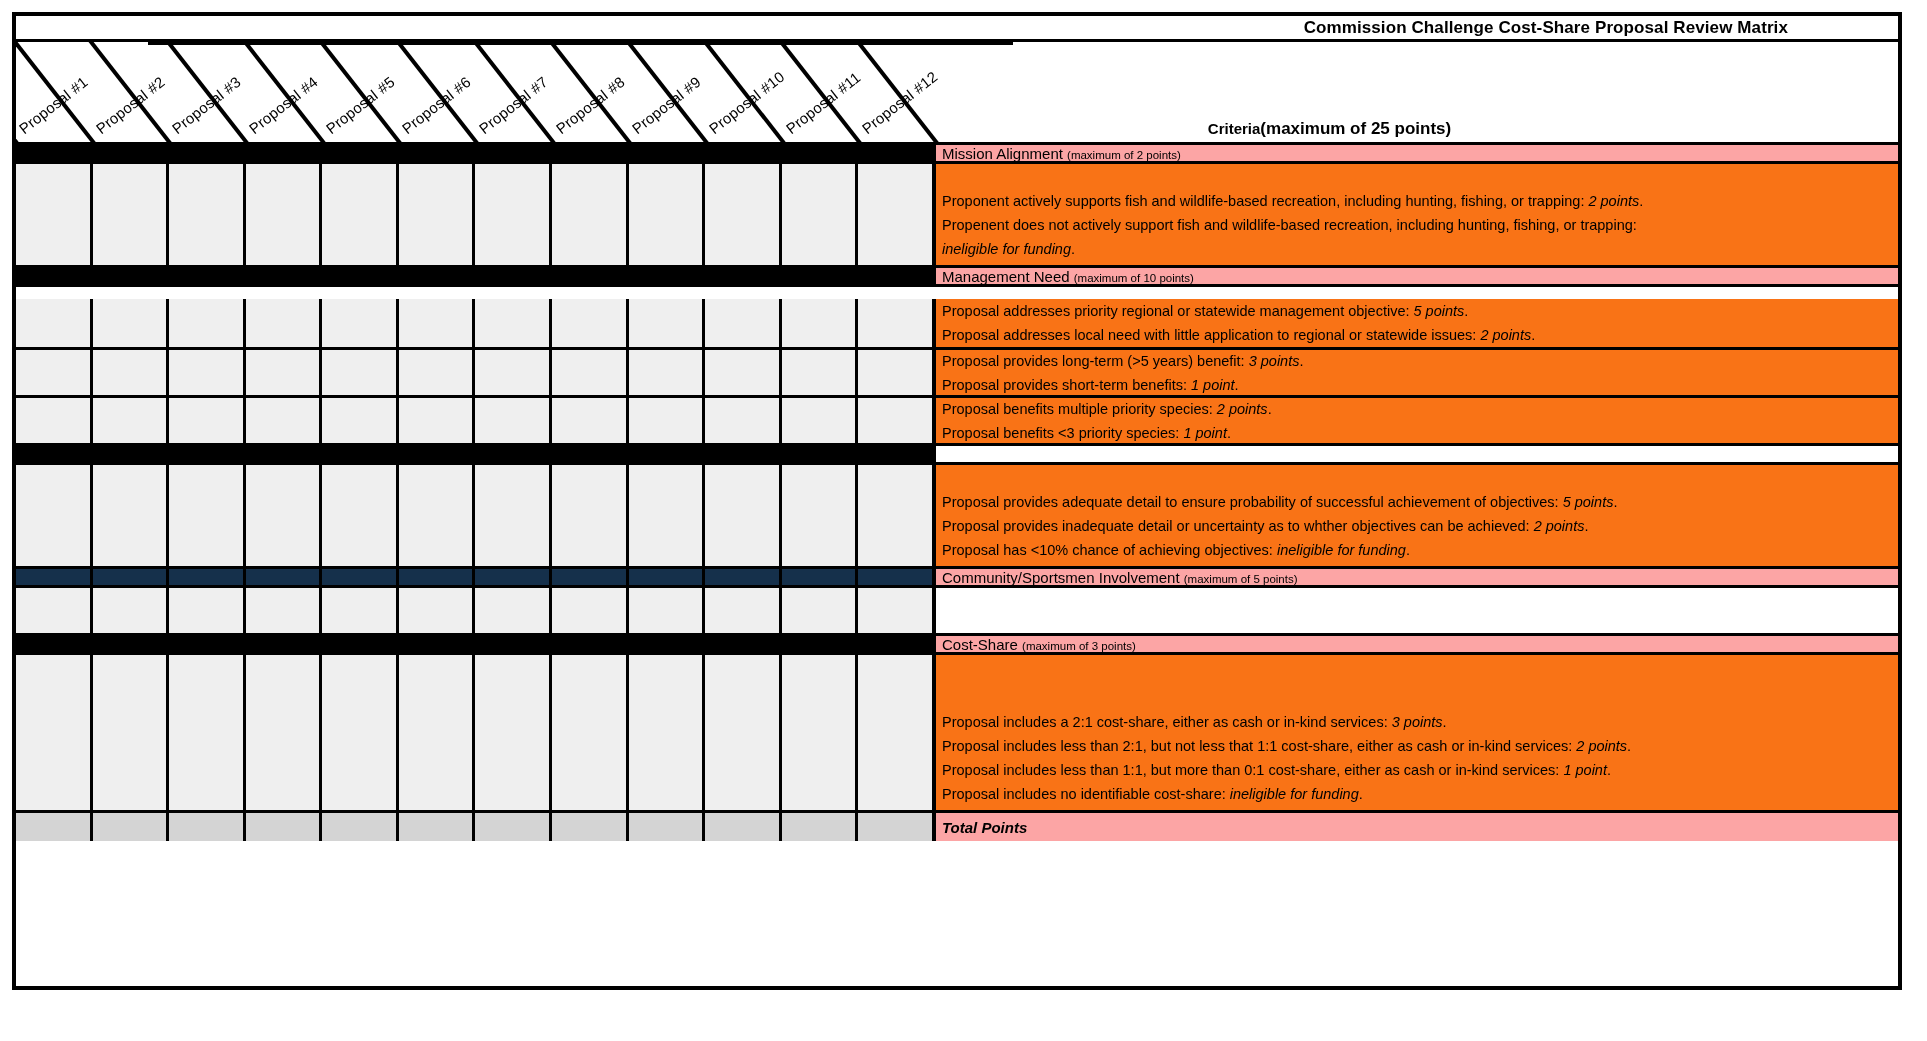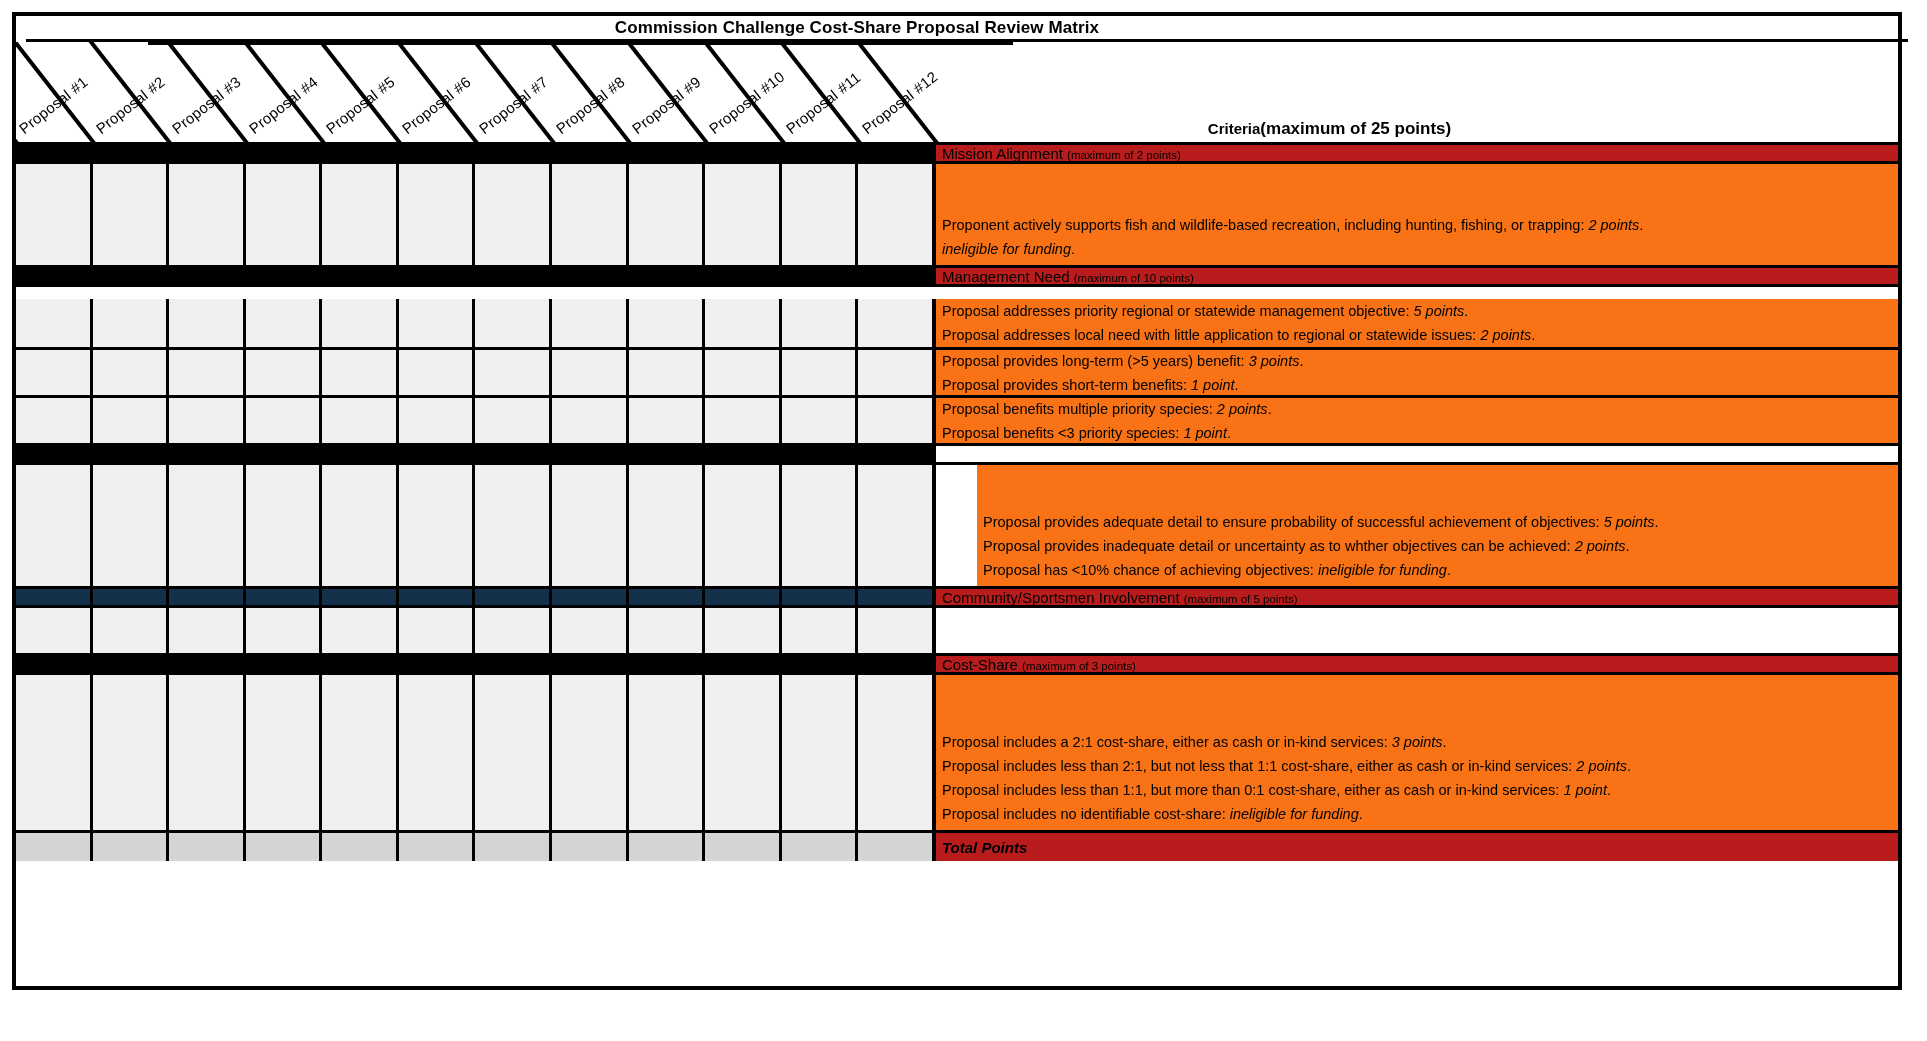--- a/index.html
+++ b/index.html
@@ -29,29 +29,29 @@
     width: 1890px;
     height: 978px;
     border: 4px solid #000;
     box-sizing: border-box;
     background: #ffffff;
   }
 
   
   .title-bar {
     position: absolute;
-    left: 10px;
+    left: 0;
     top: 0;
     width: 100%;
     height: 26px;
     box-sizing: border-box;
     border-bottom: 3px solid #000;
     display: flex;
     align-items: center;
-    justify-content: center;
+    justify-content: flex-end;
   }
   .title-text {
     font-size: 17px;
     font-weight: bold;
     letter-spacing: .1px;
     white-space: nowrap;
     
     transform: translateX(-110px);
   }
 
@@ -146,21 +146,21 @@
   .crit-cell {
     flex: 1 1 auto;
     box-sizing: border-box;
     padding: 0 6px;
     background: #f97316;
     display: flex;
     flex-direction: column;
     justify-content: center;
   }
   .crit-cell.section {
-    background: #b91c1c;
+    background: #fca5a5;
     justify-content: center;
     padding-left: 6px;
   }
   .crit-line {
     font-size: 14.5px;
     line-height: 24px;
     white-space: nowrap;
   }
   .crit-line i { font-style: italic; }
   .section-title { font-size: 15px; white-space: nowrap; }
@@ -169,21 +169,21 @@
 
   
   .sep-thick { border-bottom: 3px solid #000; }
 
   
   .h-band   { height: 19px; }
   .h-r1     { height: 104px; }
   .h-r2     { height: 51px; margin-top: 12px; }
   .h-r3     { height: 48px; }
   .h-r4     { height: 48px; }
-  .h-tech   { height: 124px; gap: 41px; }
+  .h-tech   { height: 104px; }
   .h-comm   { height: 48px; }
   .h-cost   { height: 158px; }
   .h-total  { height: 28px; }
 
   
   .align-bottom { justify-content: flex-end; padding-bottom: 4px; }
   .align-center { justify-content: center; }
 </style>
 </head>
 <body>
@@ -259,20 +259,21 @@
             <div class="score-cell"></div>
             <div class="score-cell"></div>
             <div class="score-cell"></div>
             <div class="score-cell"></div>
             <div class="score-cell"></div>
             <div class="score-cell"></div>
             <div class="score-cell"></div>
           </div>
           <div class="crit-cell align-bottom">
             <div class="crit-line">Proponent actively supports fish and wildlife-based recreation, including hunting, fishing, or trapping: <i>2 points</i>.</div>
+            <div class="crit-line">Propenent does not actively support fish and wildlife-based recreation, including hunting, fishing, or trapping: </div>
             <div class="crit-line"><i>ineligible for funding</i>.</div>
           </div>
         </div>
         <div class="row h-band sep-thick">
           <div class="score-strip band-black">
             <div class="score-cell"></div>
             <div class="score-cell"></div>
             <div class="score-cell"></div>
             <div class="score-cell"></div>
             <div class="score-cell"></div>

